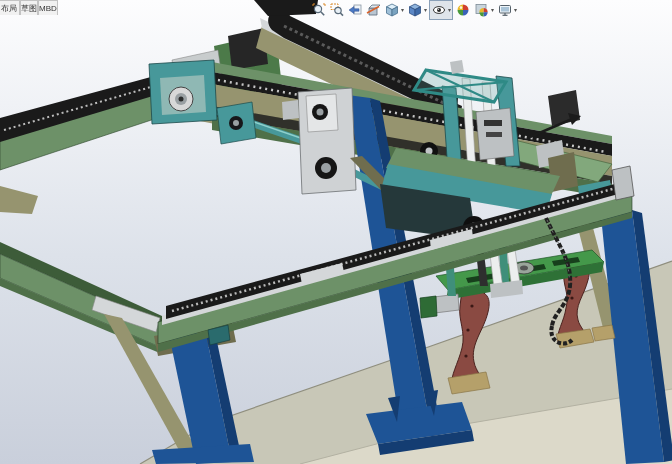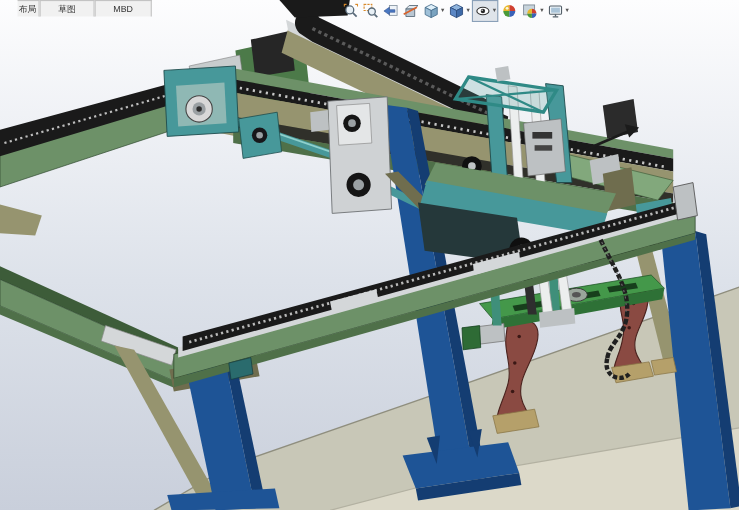--- a/index.html
+++ b/index.html
@@ -3,22 +3,22 @@
 <meta charset="utf-8">
 <style>
   html,body{margin:0;padding:0;background:#e8e8e8;}
   #app{position:relative;width:672px;height:464px;overflow:hidden;
        font-family:"Liberation Sans","DejaVu Sans",sans-serif;background:#fff;}
   #scene{position:absolute;left:0;top:0;width:672px;height:464px;}
   
   #tabbar{position:absolute;left:0;top:0;height:15px;display:flex;align-items:stretch;z-index:5;}
   .tab{box-sizing:border-box;display:flex;align-items:center;justify-content:center;
        font-size:8px;color:#333;background:#f1f1f1;border:1px solid #c3c3c3;border-bottom:none;
-       padding:0 16px;white-space:nowrap;overflow:hidden;}
-  .tab.clipped{width:20px;justify-content:flex-end;padding:0 2px;border-left:none;margin-left:16px;}
+       padding:0 0;white-space:nowrap;overflow:hidden;}
+  .tab.clipped{width:20px;justify-content:flex-end;padding:0 2px;border-left:none;}
   .tab.active{background:#ffffff;border-color:#8a8a8a;color:#222;}
   
   #hud{position:absolute;left:310px;top:1px;height:17px;display:flex;align-items:center;z-index:6;}
   .hudbtn{width:16px;height:16px;display:flex;align-items:center;justify-content:center;
           border:1px solid transparent;border-radius:2px;}
   .hudbtn svg{display:block;}
   .hud-group{display:flex;align-items:center;margin-right:1px;}
   .dd{font-size:6px;color:#555;line-height:1;margin:0 1px 0 0;}
   .pressed{background:#dfe4ea;border:1px solid #8aa0b8;}
 </style>

